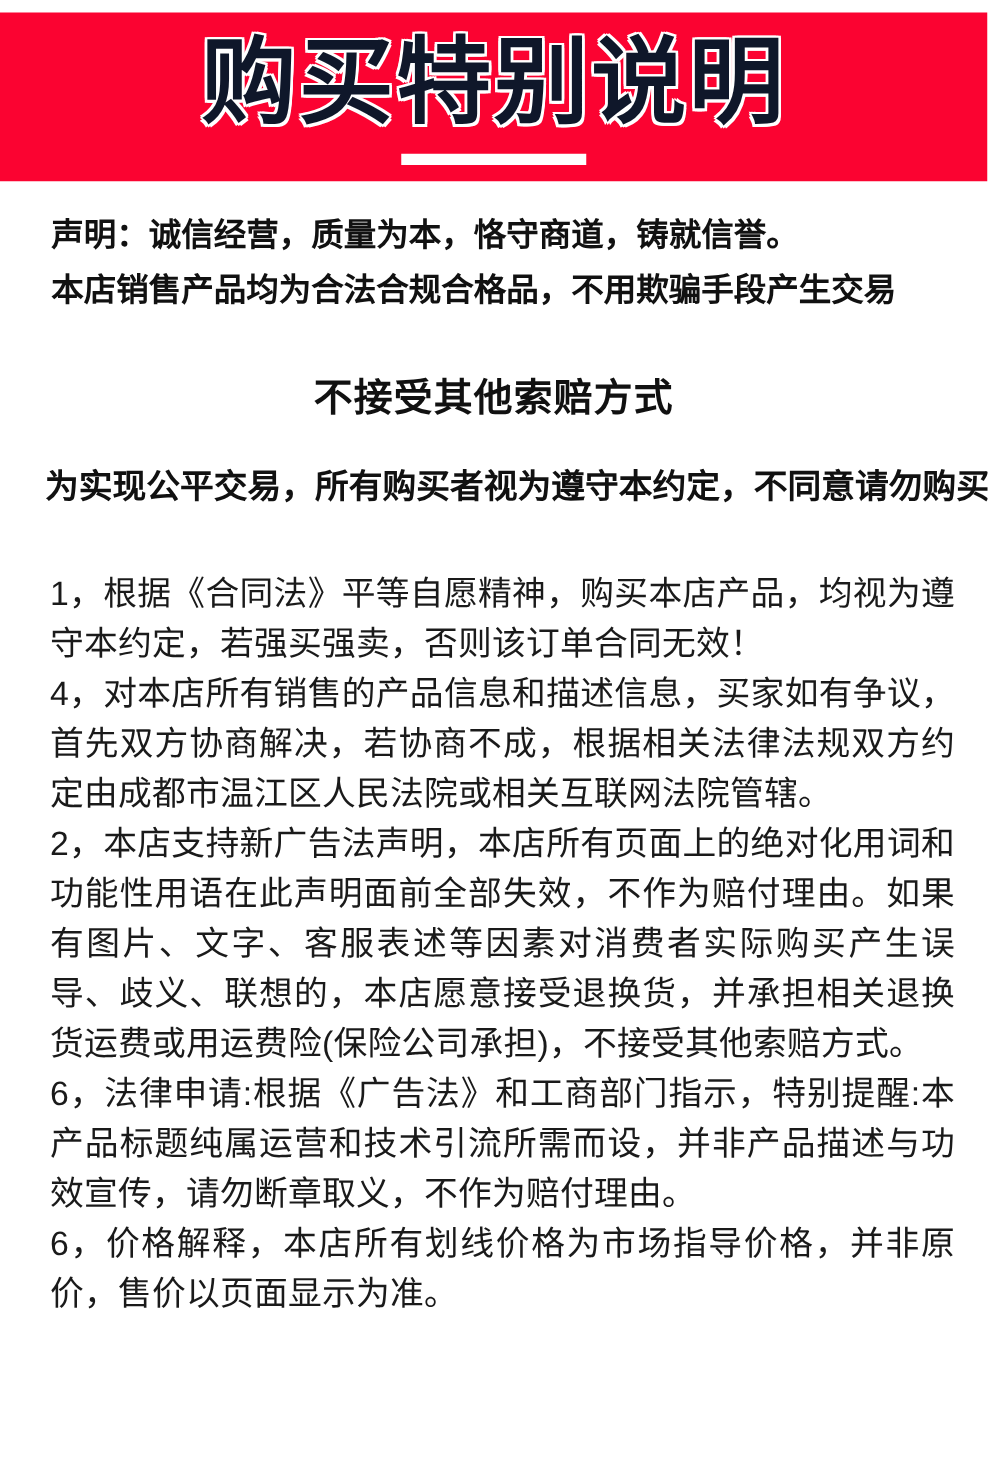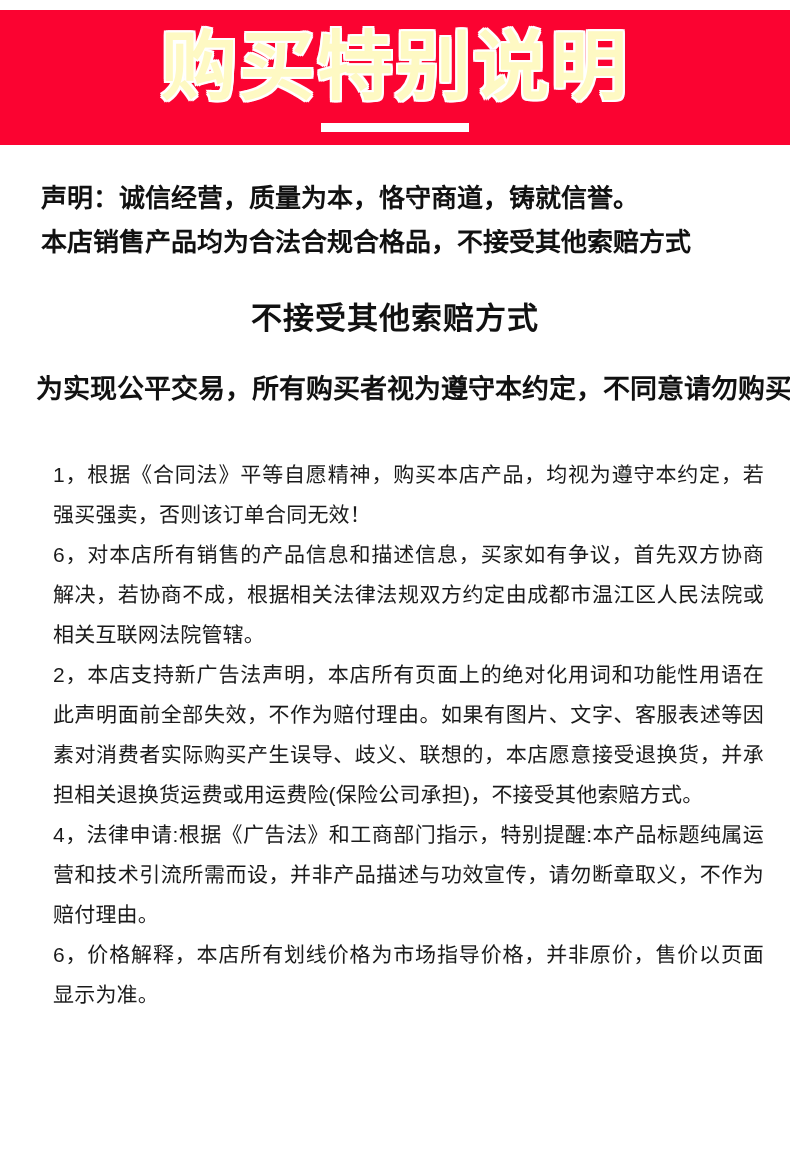--- a/index.html
+++ b/index.html
@@ -34,21 +34,21 @@
     height: 135px;
     background: #fb0331;
     overflow: hidden;
   }
   .banner-title {
     position: absolute;
     left: 0;
     top: 14px;
     width: 790px;
     text-align: center;
-    color: #fef9c3;
+    color: #0f172a;
     font-size: 76px;
     line-height: 86px;
     font-weight: 900;
     letter-spacing: 2px;
     white-space: nowrap;
     text-shadow:
        2px 0 0 #ffffff, -2px 0 0 #ffffff,
        0 2px 0 #ffffff, 0 -2px 0 #ffffff,
        2px 2px 0 #ffffff, -2px -2px 0 #ffffff,
        2px -2px 0 #ffffff, -2px 2px 0 #ffffff;
@@ -60,21 +60,21 @@
     top: 113px;
     width: 148px;
     height: 9px;
     background: #ffffff;
   }
 
   
   .statement {
     position: absolute;
     left: 41px;
-    top: 176px;
+    top: 166px;
     width: 716px;
   }
   .statement-line {
     font-size: 26px;
     line-height: 44px;
     font-weight: bold;
     color: #111111;
     white-space: nowrap;
     letter-spacing: 0px;
   }
@@ -109,51 +109,51 @@
   }
 
   
   .clauses {
     position: absolute;
     left: 36px;
     top: 455px;
     width: 728px;
   }
   .clause {
-    font-size: 21px;
+    font-size: 27px;
     line-height: 40px;
     font-weight: 400;
     color: #1a1a1a;
     text-align: justify;
     text-justify: inter-ideograph;
-    margin: 0 0 0 17px;
+    margin: 0 0 0 4px;
     letter-spacing: 0.2px;
   }
 </style>
 </head>
 <body>
 
 <div class="page">
 
   <div class="banner">
     <div class="banner-title">购买特别说明</div>
     <div class="banner-underline"></div>
   </div>
 
   <div class="statement">
     <div class="statement-line">声明：诚信经营，质量为本，恪守商道，铸就信誉。</div>
-    <div class="statement-line">本店销售产品均为合法合规合格品，不接受其他索赔方式</div>
+    <div class="statement-line">本店销售产品均为合法合规合格品，不用欺骗手段产生交易</div>
   </div>
 
   <div class="contract-heading">不接受其他索赔方式</div>
 
   <div class="fair-trade">为实现公平交易，所有购买者视为遵守本约定，不同意请勿购买</div>
 
   <div class="clauses">
     <p class="clause">1，根据《合同法》平等自愿精神，购买本店产品，均视为遵守本约定，若强买强卖，否则该订单合同无效！</p>
-    <p class="clause">6，对本店所有销售的产品信息和描述信息，买家如有争议，首先双方协商解决，若协商不成，根据相关法律法规双方约定由成都市温江区人民法院或相关互联网法院管辖。</p>
+    <p class="clause">4，对本店所有销售的产品信息和描述信息，买家如有争议，首先双方协商解决，若协商不成，根据相关法律法规双方约定由成都市温江区人民法院或相关互联网法院管辖。</p>
     <p class="clause">2，本店支持新广告法声明，本店所有页面上的绝对化用词和功能性用语在此声明面前全部失效，不作为赔付理由。如果有图片、文字、客服表述等因素对消费者实际购买产生误导、歧义、联想的，本店愿意接受退换货，并承担相关退换货运费或用运费险(保险公司承担)，不接受其他索赔方式。</p>
-    <p class="clause">4，法律申请:根据《广告法》和工商部门指示，特别提醒:本产品标题纯属运营和技术引流所需而设，并非产品描述与功效宣传，请勿断章取义，不作为赔付理由。</p>
+    <p class="clause">6，法律申请:根据《广告法》和工商部门指示，特别提醒:本产品标题纯属运营和技术引流所需而设，并非产品描述与功效宣传，请勿断章取义，不作为赔付理由。</p>
     <p class="clause">6，价格解释，本店所有划线价格为市场指导价格，并非原价，售价以页面显示为准。</p>
 
   </div>
 
 </div>
 
 </body></html>

